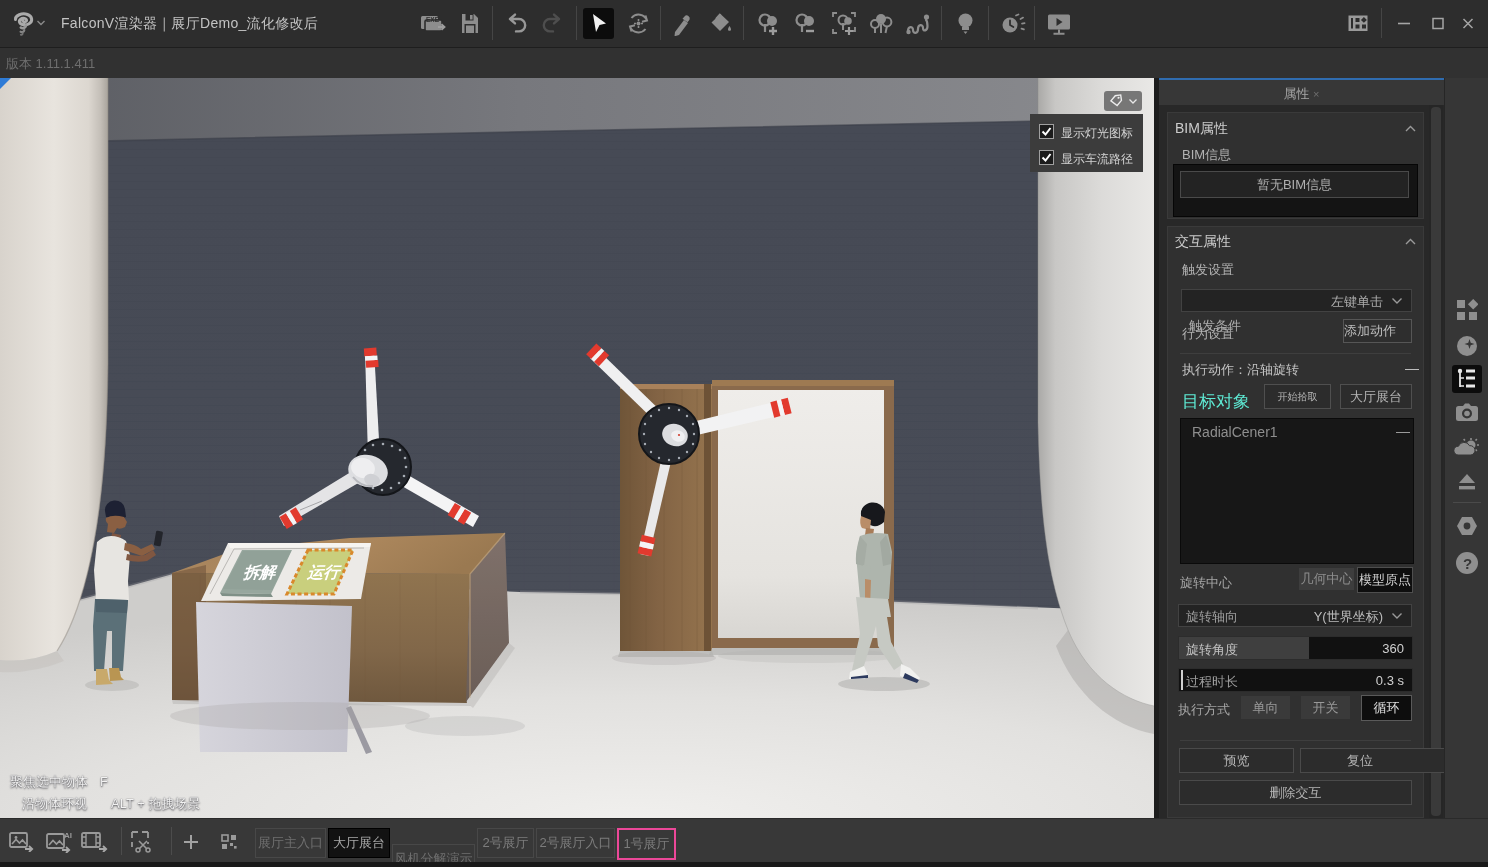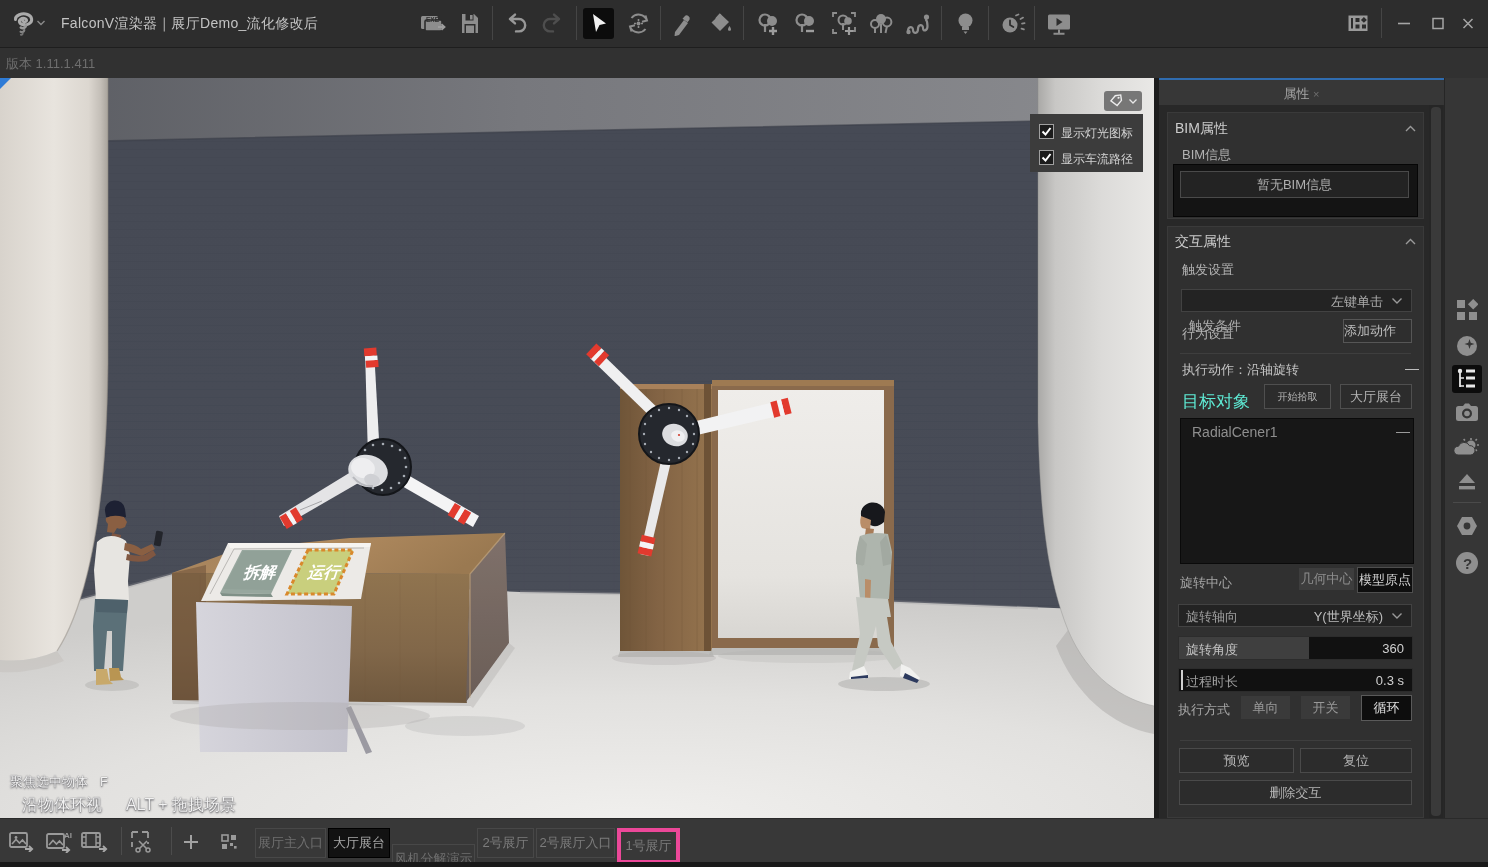--- a/index.html
+++ b/index.html
@@ -440,21 +440,21 @@
   <div class="abs" style="left:31px;top:11px;font-size:12px;color:#d2d2d2;">显示灯光图标</div>
   <div class="abs" style="left:9px;top:36px;width:13px;height:13px;background:#1c1c1c;border:1.5px solid #a0a0a0;">
     <svg width="13" height="13" viewBox="0 0 13 13">
             <path d="M2.5 6.5 l3 3 l5 -6.5" stroke="#ffffff" stroke-width="2" fill="none"></path>
           </svg>
   </div>
   <div class="abs" style="left:31px;top:37px;font-size:12px;color:#d2d2d2;">显示车流路径</div>
 </div>
 
 <div class="abs" style="left:10px;top:695px;font-size:13px;color:#f2f2f2;text-shadow:0 1px 2px rgba(70,70,75,0.95),0 0 1px rgba(80,80,85,0.9);">聚焦选中物体<span style="margin-left:12px;">F</span></div>
-<div class="abs" style="left:10px;top:717px;font-size:16px;color:#f2f2f2;text-shadow:0 1px 2px rgba(70,70,75,0.95),0 0 1px rgba(80,80,85,0.9);padding-left:12px;">沿物体环视<span style="margin-left:24px;">ALT + 拖拽场景</span></div>
+<div class="abs" style="left:10px;top:717px;font-size:13px;color:#f2f2f2;text-shadow:0 1px 2px rgba(70,70,75,0.95),0 0 1px rgba(80,80,85,0.9);padding-left:12px;">沿物体环视<span style="margin-left:24px;">ALT + 拖拽场景</span></div>
 </div>
 
 <div class="abs" style="left:1154px;top:78px;width:5px;height:740px;background:#1d1d1d;"></div>
 
 <div class="abs" id="rightpanel" style="left:1159px;top:78px;width:285px;height:740px;background:#282828;">
 <div class="abs" style="left:0;top:0;width:285px;height:25px;background:#373737;border-top:2px solid #2f6cb0;">
     <div class="abs" style="left:0;top:5px;width:285px;text-align:center;font-size:13px;color:#a5a5a5;">属性 <span style="color:#6f6f6f;font-size:11px;">×</span></div>
   </div>
 
   <div class="abs" style="left:270px;top:27px;width:14px;height:713px;background:#262626;"></div>
@@ -515,21 +515,21 @@
       <div class="abs" style="left:2px;top:1px;width:2px;height:20px;background:#cfcfcf;"></div>
       <div class="abs" style="left:7px;top:4px;font-size:13px;color:#9d9d9d;">过程时长</div>
       <div class="abs" style="right:8px;top:4px;font-size:13px;color:#d0d0d0;">0.3 s</div>
     </div>
     <div class="abs" style="left:10px;top:474px;font-size:13px;color:#a5a5a5;">执行方式</div>
     <div class="abs" style="left:73px;top:469px;width:49px;height:23px;background:#3a3a3a;text-align:center;line-height:23px;font-size:13px;color:#999999;">单向</div>
     <div class="abs" style="left:133px;top:469px;width:49px;height:23px;background:#3a3a3a;text-align:center;line-height:23px;font-size:13px;color:#999999;">开关</div>
     <div class="abs" style="left:193px;top:468px;width:49px;height:24px;background:#0d0d0d;border:1px solid #5a5a5a;text-align:center;line-height:24px;font-size:13px;color:#e0e0e0;">循环</div>
     <div class="abs" style="left:12px;top:513px;width:231px;height:1px;background:#3e3e3e;"></div>
     <div class="abs" style="left:11px;top:521px;width:113px;height:23px;border:1px solid #4a4a4a;background:#2c2c2c;text-align:center;line-height:23px;font-size:13px;color:#b5b5b5;">预览</div>
-    <div class="abs" style="left:132px;top:521px;width:110px;height:23px;border:1px solid #4a4a4a;background:#2c2c2c;text-align:center;line-height:23px;font-size:13px;color:#b5b5b5;">复位</div>
+    <div class="abs" style="left:132px;top:521px;width:110px;height:23px;border:1px solid #4a4a4a;background:#2c2c2c;line-height:23px;font-size:13px;color:#b5b5b5;padding-left:46px;">复位</div>
     <div class="abs" style="left:11px;top:553px;width:231px;height:23px;border:1px solid #4a4a4a;background:#2c2c2c;text-align:center;line-height:23px;font-size:13px;color:#b5b5b5;">删除交互</div>
   </div>
 </div>
 
 <div class="abs" id="strip" style="left:1444px;top:78px;width:44px;height:740px;background:#363636;border-left:1px solid #262626;">
 
   <svg class="abs" style="left:11px;top:221px;" width="22" height="22" viewBox="0 0 22 22">
     <rect x="1" y="1" width="8" height="8" fill="#8f8f8f"></rect>
     <rect x="1" y="13" width="8" height="8" fill="#8f8f8f"></rect>
     <rect x="13" y="13" width="8" height="8" fill="#8f8f8f"></rect>
@@ -621,17 +621,17 @@
     <rect x="10" y="1" width="5" height="5" fill="#9a9a9a"></rect>
     <rect x="1" y="10" width="5" height="5" fill="#9a9a9a"></rect>
     <rect x="9" y="9" width="3" height="3" fill="#9a9a9a"></rect>
     <rect x="13" y="12" width="2.6" height="2.6" fill="#9a9a9a"></rect>
   </svg>
   <div class="abs" style="left:255px;top:9px;width:69px;height:28px;border:1px solid #484848;font-size:13px;color:#6f6f6f;text-align:center;line-height:28px;">展厅主入口</div>
   <div class="abs" style="left:328px;top:9px;width:60px;height:28px;border:1px solid #000000;background:#121212;font-size:13px;color:#a9a9a9;text-align:center;line-height:28px;">大厅展台</div>
   <div class="abs" style="left:392px;top:9px;width:81px;height:28px;border:1px solid #484848;font-size:13px;color:#6f6f6f;text-align:center;line-height:28px;margin-top:16px;">风机分解演示</div>
   <div class="abs" style="left:477px;top:9px;width:55px;height:28px;border:1px solid #484848;font-size:13px;color:#7c7c7c;text-align:center;line-height:28px;">2号展厅</div>
   <div class="abs" style="left:536px;top:9px;width:77px;height:28px;border:1px solid #484848;font-size:13px;color:#7c7c7c;text-align:center;line-height:28px;">2号展厅入口</div>
-  <div class="abs" style="left:617px;top:9px;width:55px;height:28px;border:4px solid #ec4899;font-size:13px;color:#7c7c7c;text-align:center;line-height:28px;">1号展厅</div>
+  <div class="abs" style="left:617px;top:9px;width:55px;height:28px;border:2px solid #ec4899;font-size:13px;color:#7c7c7c;text-align:center;line-height:28px;">1号展厅</div>
 </div>
 <div class="abs" style="left:0;top:862px;width:1488px;height:5px;background:#191919;"></div>
 
 </div>
 
 </body></html>

